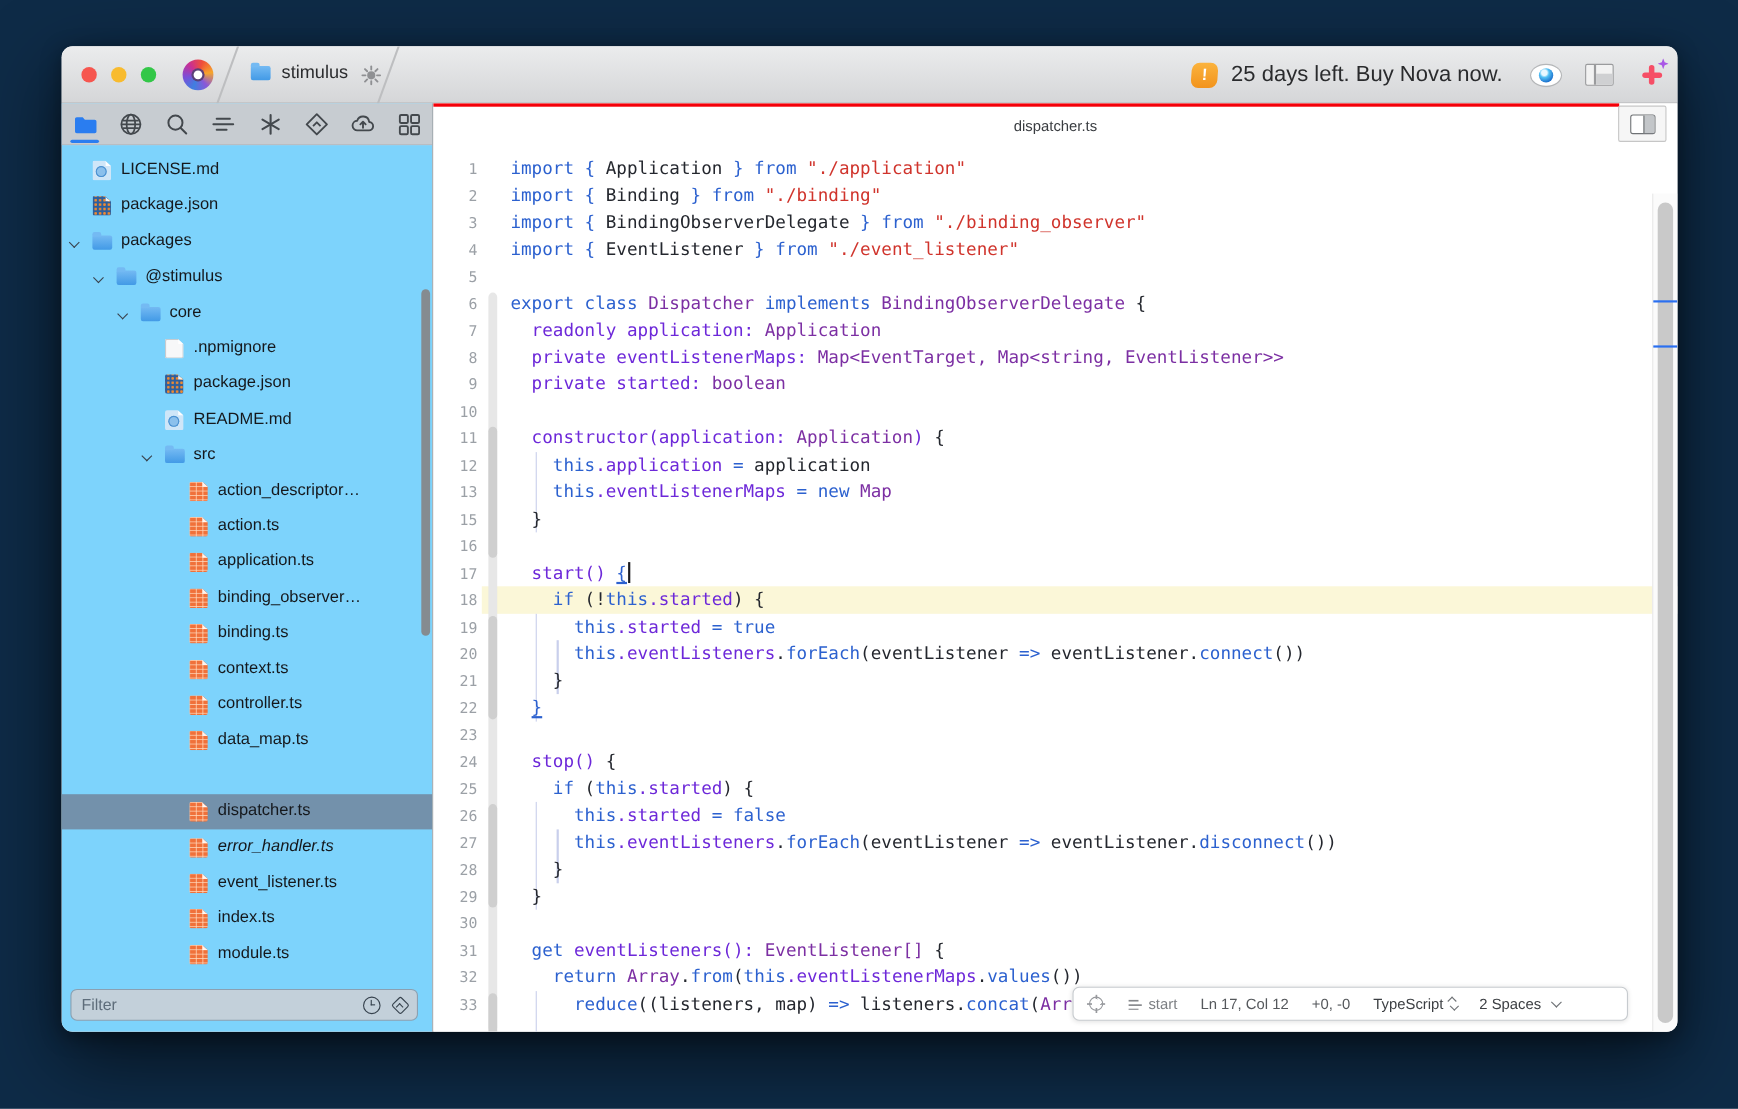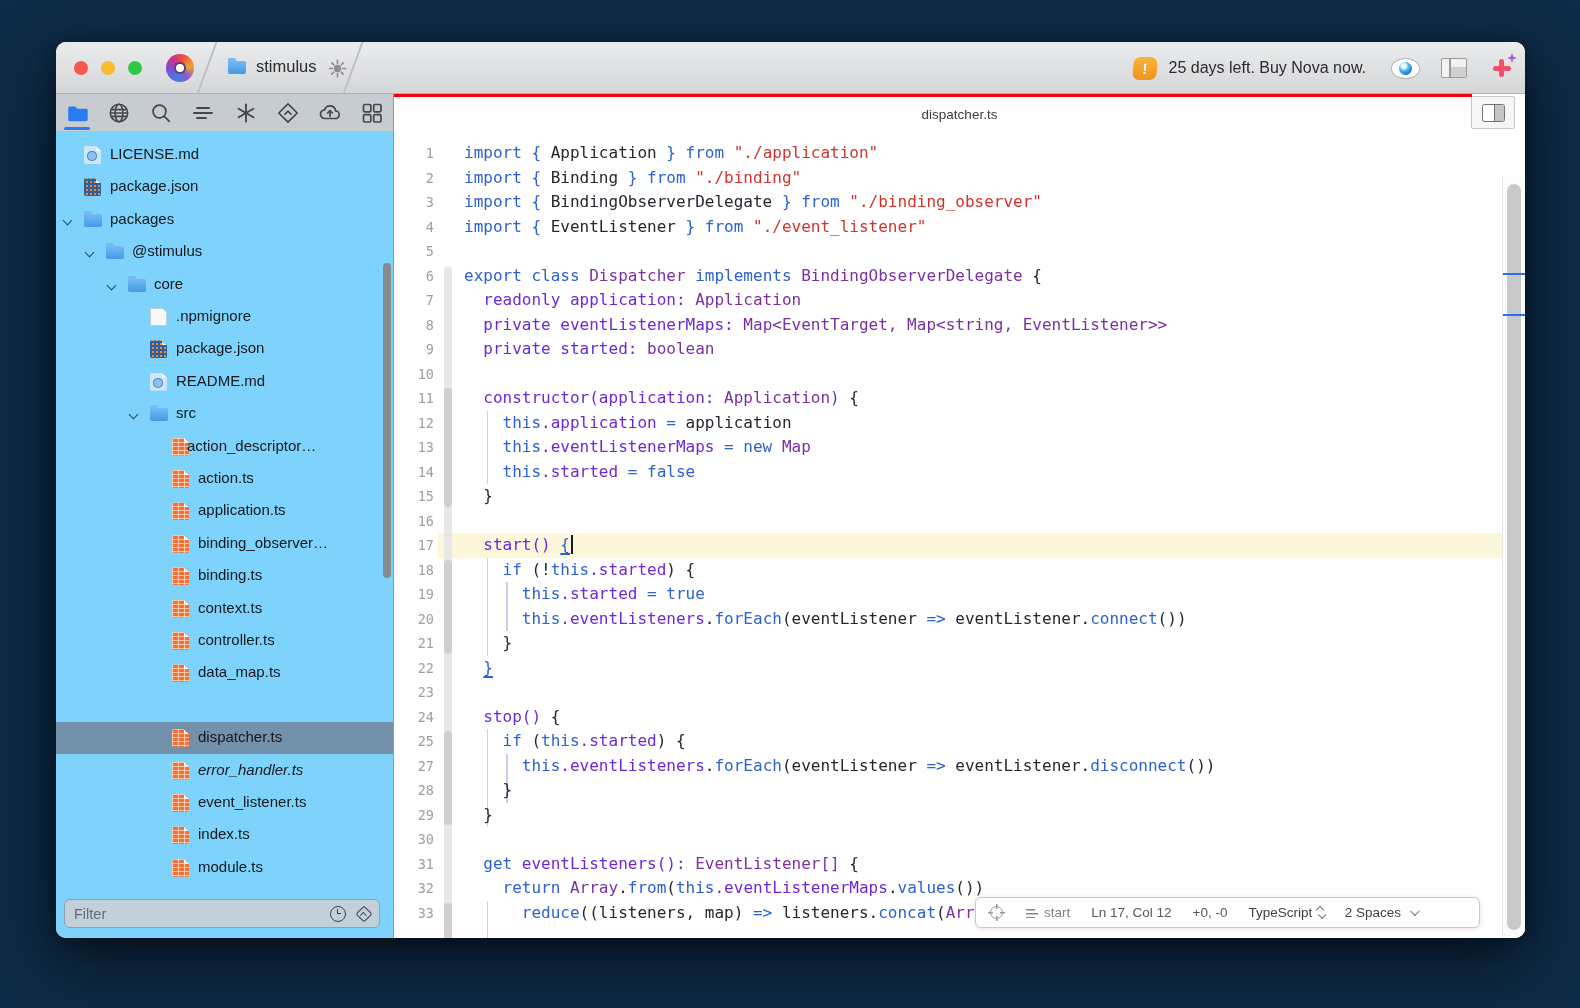--- a/index.html
+++ b/index.html
@@ -23,21 +23,21 @@
     border-radius:50%; background:#fff; box-shadow:0 0 0 2px #5a3f78; }
   .slash { position:absolute; top:0; width:2px; height:52px; background:#bdbec0; transform:skewX(-20deg); }
   .slash.s1 { left:150px; } .slash.s2 { left:296px; }
   .tabfolder { position:absolute; left:172px; top:18px; }
   .tabtitle { position:absolute; left:200px; top:15px; font-size:16.5px; color:#2b2c2e; }
   .gear { position:absolute; left:272px; top:17px; }
   .tb-right { position:absolute; right:14px; top:0; height:52px; display:flex; align-items:center; }
   .warnbadge { width:24px; height:23px; border-radius:7px;
     background:linear-gradient(#fbb33d,#f2931c); color:#fff; font-weight:bold; font-size:15px;
     display:grid; place-items:center; transform:skewX(-4deg); }
-  .trialtext { margin-left:12px; font-size:16px; color:#2a2b2d; }
+  .trialtext { margin-left:12px; font-size:20px; color:#2a2b2d; }
   .eye { position:relative; margin-left:26px; width:27px; height:19px; border-radius:50%;
     background:#fff; box-shadow:0 0 0 1px #b4b6b8, 0 1px 1px rgba(0,0,0,.15); }
   .eye::before { content:''; position:absolute; left:7px; top:3px; width:13px; height:13px; border-radius:50%;
     background:radial-gradient(circle at 38% 32%, #eaf8ff 0 2.5px, #53c1f5 36%, #1668c9 78%); }
   .splitbtn { position:relative; margin-left:22px; width:26px; height:20px;
     background:#f2f2f2; border:1.5px solid #9a9b9d; border-radius:2px; }
   .splitbtn::before { content:''; position:absolute; left:7px; top:0; bottom:0; width:1.5px; background:#9a9b9d; }
   .splitbtn::after { content:''; position:absolute; left:8.5px; right:0; top:8px; bottom:0; background:#cfd0d2; }
   .plusbtn { position:relative; margin-left:24px; width:20px; height:20px; }
   .plusbtn::before { content:''; position:absolute; left:8px; top:1px; width:5px; height:18px; border-radius:2.5px; background:#f64e66; }
@@ -296,21 +296,21 @@
           <span class="fi fi-md" style="left: 94px;"></span>
           <span class="lbl" style="left: 120px;">README.md</span>
         </div>
         <div class="trow" style="top: 266.2px;">
           <span class="tw" style="left: 74px;"></span>
           <span class="fo" style="left: 94px;"></span>
           <span class="lbl" style="left: 120px;">src</span>
         </div>
         <div class="trow" style="top: 298.6px;">
           <span class="fi fi-ts" style="left: 116px;"></span>
-          <span class="lbl" style="left: 131px;">action_descriptor…</span>
+          <span class="lbl" style="left: 142px;">action_descriptor…</span>
         </div>
         <div class="trow" style="top: 331px;">
           <span class="fi fi-ts" style="left: 116px;"></span>
           <span class="lbl" style="left: 142px;">action.ts</span>
         </div>
         <div class="trow" style="top: 363.4px;">
           <span class="fi fi-ts" style="left: 116px;"></span>
           <span class="lbl" style="left: 142px;">application.ts</span>
         </div>
         <div class="trow" style="top: 395.8px;">
@@ -397,32 +397,32 @@
           <div class="code-line"><span class="ln">4</span><span class="tk-k">import {</span><span class="tk-d"> EventListener </span><span class="tk-k">} from </span><span class="tk-s">"./event_listener"</span></div>
           <div class="code-line"><span class="ln">5</span></div>
           <div class="code-line"><span class="ln">6</span><span class="tk-k">export class </span><span class="tk-y">Dispatcher</span><span class="tk-k"> implements </span><span class="tk-y">BindingObserverDelegate</span><span class="tk-d"> {</span></div>
           <div class="code-line"><span class="ln">7</span><span class="tk-t">  readonly application: </span><span class="tk-y">Application</span></div>
           <div class="code-line"><span class="ln">8</span><span class="tk-t">  private eventListenerMaps: </span><span class="tk-y">Map&lt;EventTarget, Map&lt;string, EventListener&gt;&gt;</span></div>
           <div class="code-line"><span class="ln">9</span><span class="tk-t">  private started: </span><span class="tk-y">boolean</span></div>
           <div class="code-line"><span class="ln">10</span></div>
           <div class="code-line"><span class="ln">11</span><span class="tk-t">  constructor(application: </span><span class="tk-y">Application</span><span class="tk-t">)</span><span class="tk-d"> {</span></div>
           <div class="code-line"><span class="ln">12</span><span class="tk-d">    </span><span class="tk-k">this</span><span class="tk-t">.application</span><span class="tk-k"> = </span><span class="tk-d">application</span></div>
           <div class="code-line"><span class="ln">13</span><span class="tk-d">    </span><span class="tk-k">this</span><span class="tk-t">.eventListenerMaps</span><span class="tk-k"> = new </span><span class="tk-y">Map</span></div>
-          <div class="code-line"><span class="ln">14</span><span class="tk-d">    </span><span class="tk-k">this</span><span class="tk-t">.started</span><span class="tk-k"> = false</span></div>
           <div class="code-line"><span class="ln">15</span><span class="tk-d">  }</span></div>
           <div class="code-line"><span class="ln">16</span></div>
           <div class="code-line"><span class="ln">17</span><span class="tk-t">  start() </span><span class="tk-ku">{</span><span class="cursor"></span></div>
           <div class="code-line"><span class="ln">18</span><span class="tk-d">    </span><span class="tk-k">if</span><span class="tk-d"> (!</span><span class="tk-k">this</span><span class="tk-t">.started</span><span class="tk-d">) {</span></div>
           <div class="code-line"><span class="ln">19</span><span class="tk-d">      </span><span class="tk-k">this</span><span class="tk-t">.started</span><span class="tk-k"> = true</span></div>
           <div class="code-line"><span class="ln">20</span><span class="tk-d">      </span><span class="tk-k">this</span><span class="tk-t">.eventListeners</span><span class="tk-d">.</span><span class="tk-k">forEach</span><span class="tk-d">(eventListener </span><span class="tk-k">=&gt;</span><span class="tk-d"> eventListener.</span><span class="tk-k">connect</span><span class="tk-d">())</span></div>
           <div class="code-line"><span class="ln">21</span><span class="tk-d">    }</span></div>
           <div class="code-line"><span class="ln">22</span><span class="tk-d">  </span><span class="tk-ku">}</span></div>
           <div class="code-line"><span class="ln">23</span></div>
           <div class="code-line"><span class="ln">24</span><span class="tk-t">  stop() </span><span class="tk-d">{</span></div>
           <div class="code-line"><span class="ln">25</span><span class="tk-d">    </span><span class="tk-k">if</span><span class="tk-d"> (</span><span class="tk-k">this</span><span class="tk-t">.started</span><span class="tk-d">) {</span></div>
+          <div class="code-line"><span class="ln">26</span><span class="tk-d">      </span><span class="tk-k">this</span><span class="tk-t">.started</span><span class="tk-k"> = false</span></div>
           <div class="code-line"><span class="ln">27</span><span class="tk-d">      </span><span class="tk-k">this</span><span class="tk-t">.eventListeners</span><span class="tk-d">.</span><span class="tk-k">forEach</span><span class="tk-d">(eventListener </span><span class="tk-k">=&gt;</span><span class="tk-d"> eventListener.</span><span class="tk-k">disconnect</span><span class="tk-d">())</span></div>
           <div class="code-line"><span class="ln">28</span><span class="tk-d">    }</span></div>
           <div class="code-line"><span class="ln">29</span><span class="tk-d">  }</span></div>
           <div class="code-line"><span class="ln">30</span></div>
           <div class="code-line"><span class="ln">31</span><span class="tk-k">  get </span><span class="tk-t">eventListeners(): </span><span class="tk-y">EventListener[]</span><span class="tk-d"> {</span></div>
           <div class="code-line"><span class="ln">32</span><span class="tk-d">    </span><span class="tk-k">return </span><span class="tk-y">Array</span><span class="tk-d">.</span><span class="tk-k">from</span><span class="tk-d">(</span><span class="tk-k">this</span><span class="tk-t">.eventListenerMaps</span><span class="tk-d">.</span><span class="tk-k">values</span><span class="tk-d">())</span></div>
           <div class="code-line"><span class="ln">33</span><span class="tk-d">      </span><span class="tk-k">reduce</span><span class="tk-d">((listeners, map) </span><span class="tk-k">=&gt;</span><span class="tk-d"> listeners.</span><span class="tk-k">concat</span><span class="tk-d">(</span><span class="tk-y">Array</span><span class="tk-d">.</span><span class="tk-k">from</span><span class="tk-d">(map.</span><span class="tk-k">values</span><span class="tk-d">())), [] </span><span class="tk-k">as</span><span class="tk-d"> </span><span class="tk-y">EventListener</span><span class="tk-d">[])</span></div>
         </div>
       <div class="vscroll">
         <div class="vthumb"></div>

